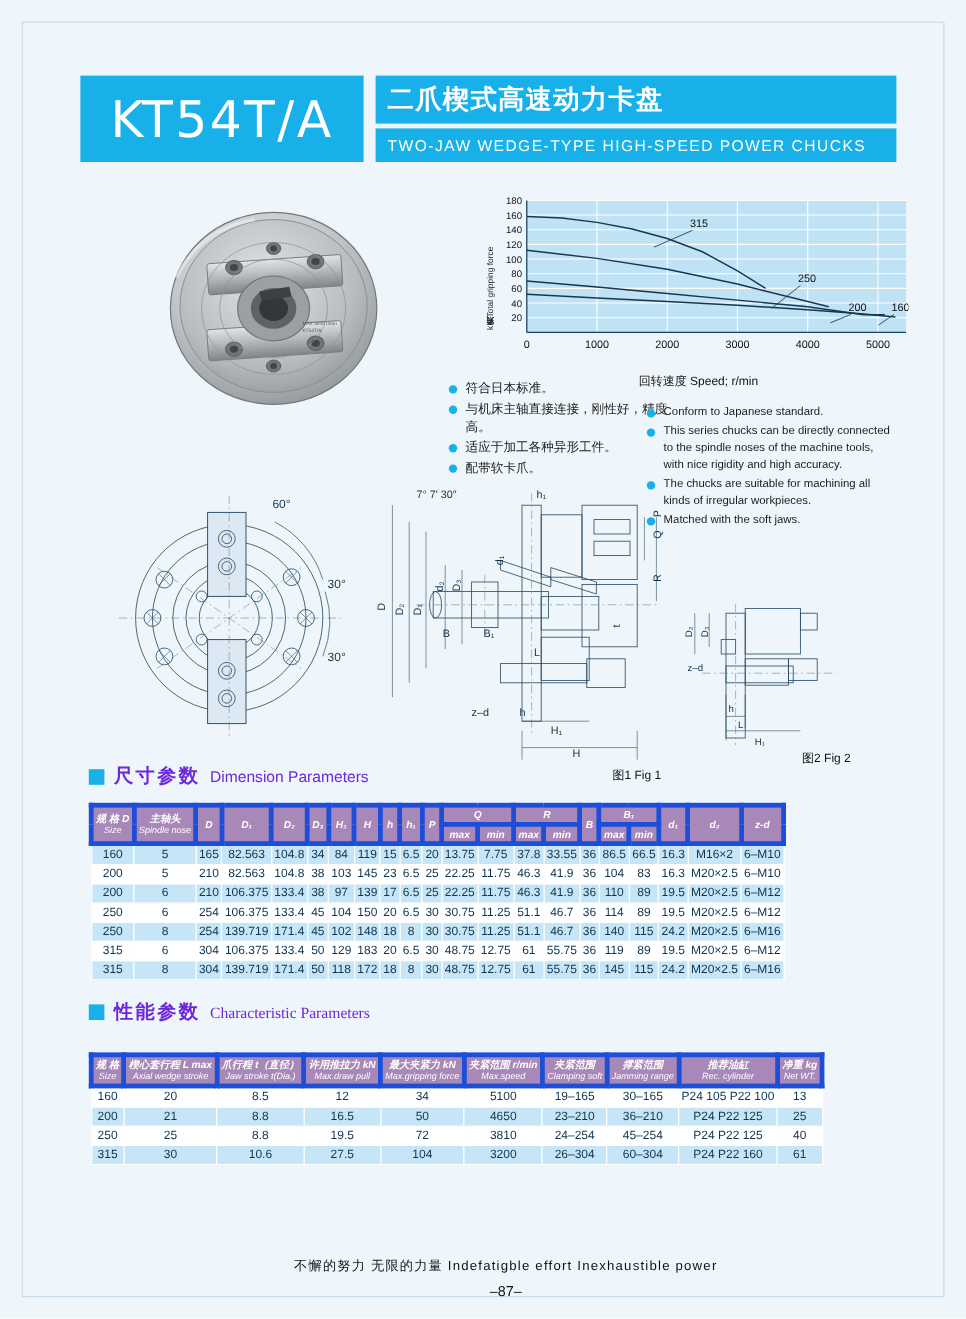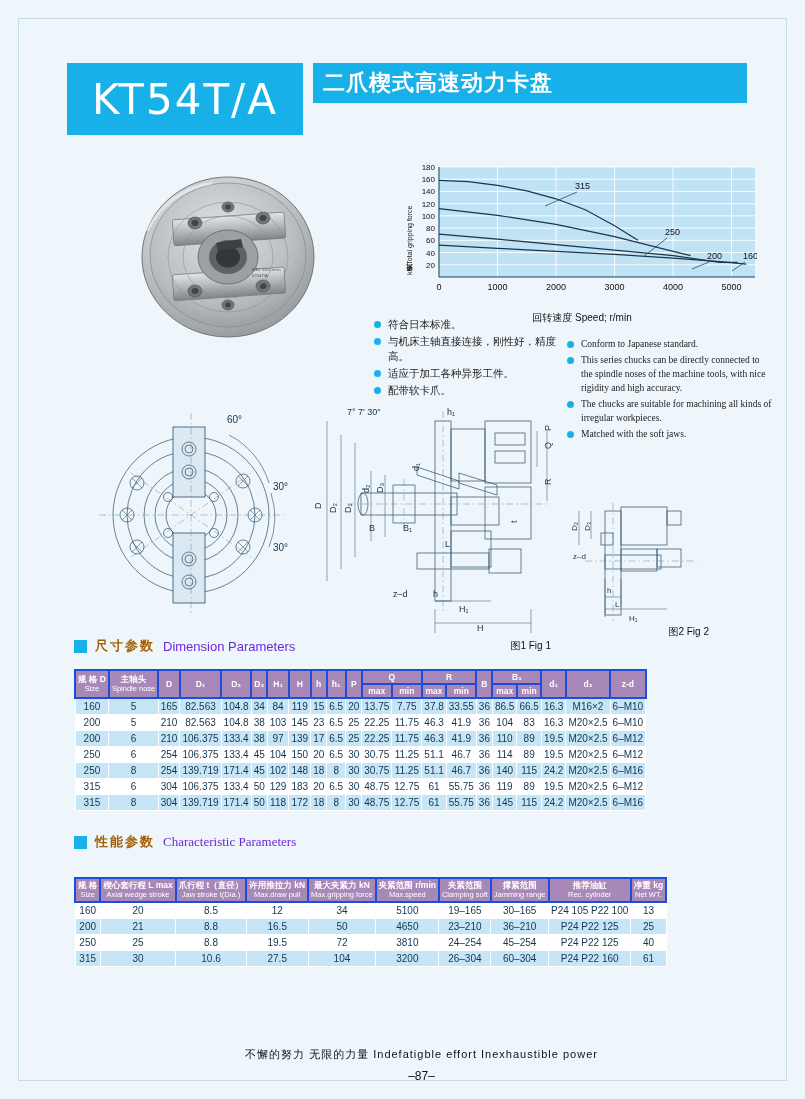--- a/index.html
+++ b/index.html
@@ -54,21 +54,21 @@
     font-size:7px;color:#222;white-space:nowrap;
     display:flex;align-items:center;justify-content:center;
   }
   .chart-xlab{
     position:absolute;left:0;top:152px;width:350px;text-align:center;
     font-size:10px;color:#111;
   }
 
   
   .feat-cn{position:absolute;left:355px;top:298px;width:185px;}
-  .feat-en{position:absolute;left:548px;top:318px;width:205px;font-family:Liberation Serif, serif;}
+  .feat-en{position:absolute;left:520px;top:318px;width:205px;}
   .feat li{
     list-style:none;position:relative;padding-left:14px;
     font-size:10.5px;line-height:15px;color:#1b1b1b;margin-bottom:2px;
   }
   .feat ul{margin:0;padding:0;}
   .feat li:before{
     content:"";position:absolute;left:0;top:4px;width:7px;height:7px;
     border-radius:50%;background:#17b0e8;
   }
   .feat-en li{font-size:9.5px;line-height:14px;}
@@ -77,30 +77,30 @@
   .draw1{position:absolute;left:60px;top:382px;width:235px;height:235px;}
   .draw2{position:absolute;left:292px;top:382px;width:252px;height:252px;}
   .draw3{position:absolute;left:552px;top:478px;width:180px;height:150px;}
   .figcap{
     position:absolute;font-size:10px;color:#111;text-align:right;width:120px;
   }
 
   
   .sect{position:absolute;display:flex;align-items:center;gap:8px;}
   .sect .sq{width:13px;height:13px;background:#17b0e8;display:block;}
-  .sect .cn{font-size:13px;font-weight:bold;color:#a16207;letter-spacing:2px;}
+  .sect .cn{font-size:16px;font-weight:bold;color:#6d28d9;letter-spacing:2px;}
   .sect .en{font-size:13px;color:#6d28d9;}
 
   
   table{border-collapse:collapse;font-size:9.5px;color:#163a52;}
   .tbl{position:absolute;}
   .tbl th{
     background:#a888b8;color:#ffffff;font-weight:bold;
-    border:2px solid #1d4ed8;padding:1px 2px;text-align:center;
-    line-height:10px;font-size:8.5px;
+    border:4px solid #1d4ed8;padding:1px 2px;text-align:center;
+    line-height:10px;font-size:8.5px;font-style:italic;
   }
   .tbl th .cn{display:block;font-size:8.5px;}
   .tbl th .en{display:block;font-size:7.5px;font-weight:normal;}
   .tbl td{
     border:1px solid #ffffff;text-align:center;padding:2px 2px;
     font-size:10px;color:#0f3550;background:#ffffff;
   }
   .tbl tr.alt td{background:#c6e6f7;}
   .tbl tr.plain td{background:#ffffff;}
 
@@ -113,20 +113,21 @@
 </head>
 <body>
 
 <div class="page">
 <div class="sheet">
 
   <div class="header">
     <div class="hdr-code">KT54T/A</div>
     <div class="hdr-right">
       <div class="hdr-cn">二爪楔式高速动力卡盘</div>
+      <div class="hdr-en">TWO-JAW  WEDGE-TYPE  HIGH-SPEED  POWER CHUCKS</div>
     </div>
   </div>
 
   <div class="photo">
     <svg width="222" height="168" viewBox="0 0 222 168">
       <defs>
         <radialGradient id="bodyG" cx="42%" cy="32%" r="75%">
           <stop offset="0%" stop-color="#e9ebec"></stop>
           <stop offset="55%" stop-color="#c3c7c9"></stop>
           <stop offset="100%" stop-color="#8e9396"></stop>

